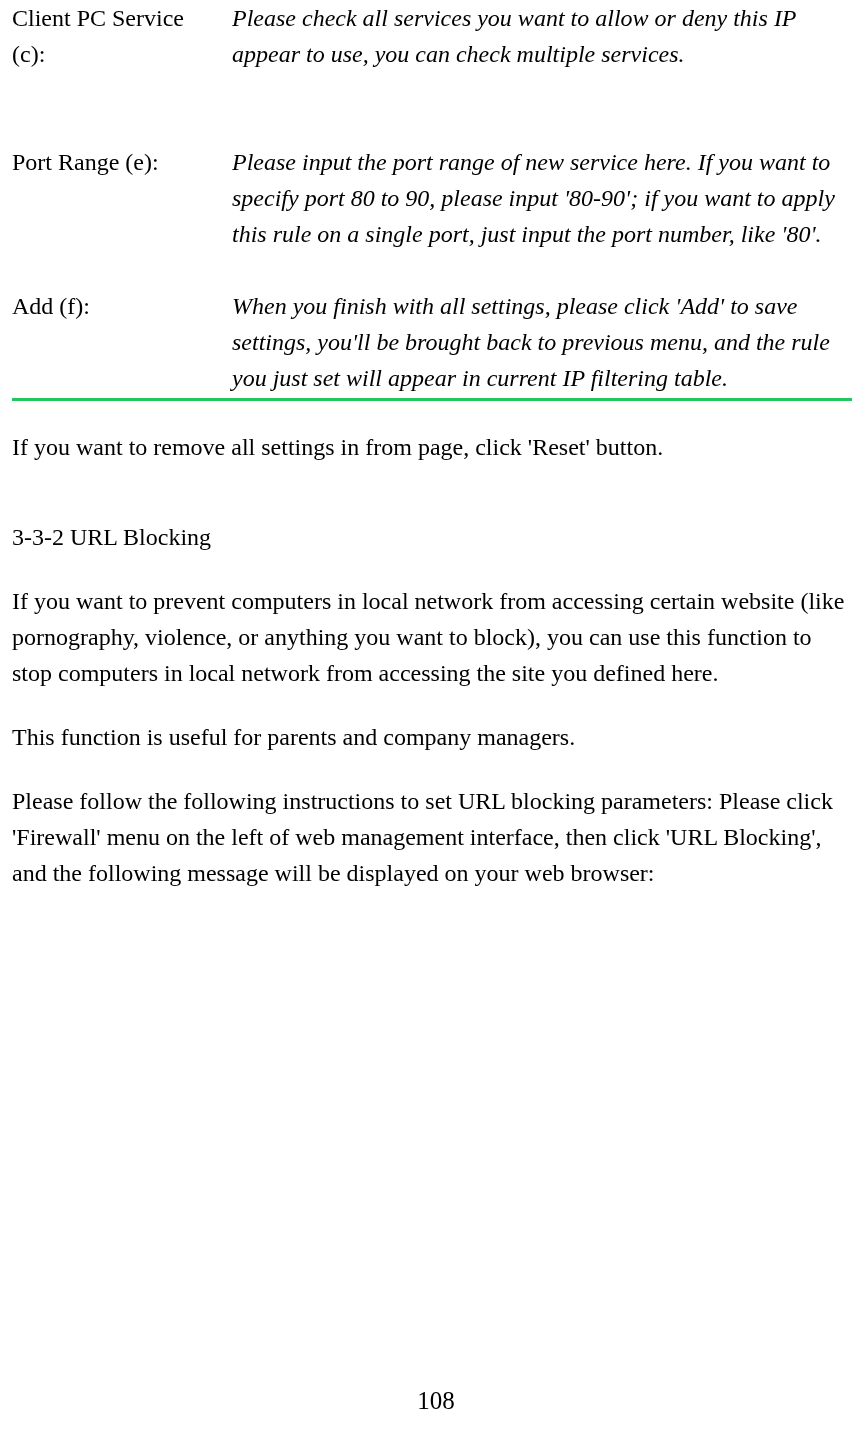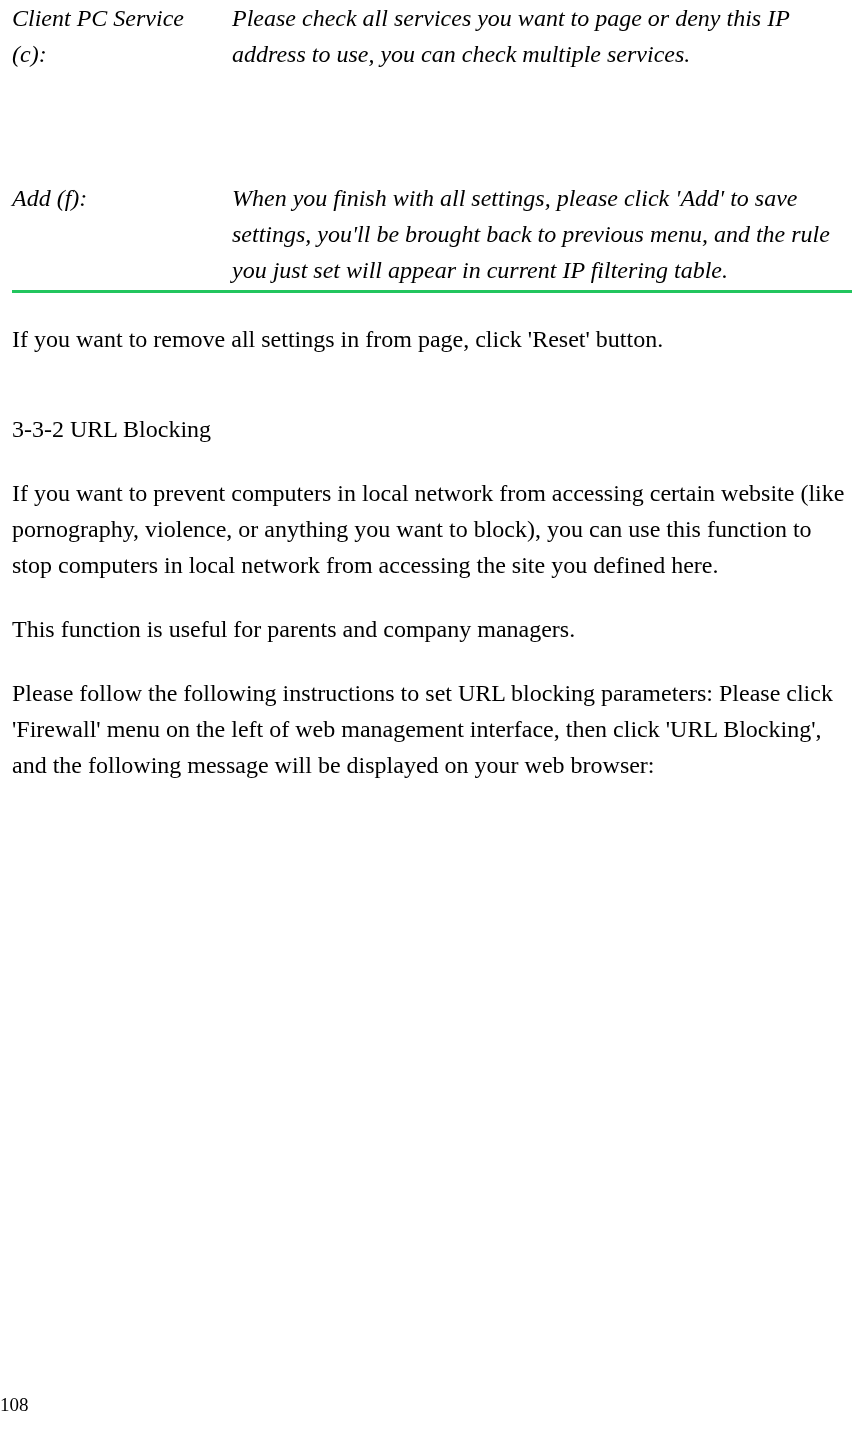--- a/index.html
+++ b/index.html
@@ -21,21 +21,20 @@
     .definition-table {
       border-collapse: collapse;
       width: 100%;
       margin-bottom: 4px;
     }
     .definition-table td {
       vertical-align: top;
       padding: 0;
     }
     .definition-table td.term {
-      font-style: italic;
       width: 220px;
       padding-right: 10px;
     }
     .definition-table td.desc {
       font-style: italic;
     }
     .definition-table tr.spacer td {
       height: 36px;
     }
     .last-row td {
@@ -51,41 +50,46 @@
       margin-bottom: 28px;
     }
     .para {
       margin-bottom: 28px;
     }
     .page-number {
       position: absolute;
       bottom: 30px;
       width: 100%;
       left: 0;
-      text-align: left;
-      font-size: 19px;
+      text-align: center;
+      font-size: 25px;
+      padding-left: 8px;
     }
   </style>
 </head>
 <body>
 
 <table class="definition-table">
   <tbody>
       <tr>
     <td class="term">Client PC Service (c):</td>
-    <td class="desc">Please check all services you want to page or deny this IP address to use, you can check multiple services.</td>
+    <td class="desc">Please check all services you want to allow or deny this IP appear to use, you can check multiple services.</td>
   </tr>
   <tr class="spacer">
         <td></td>
         <td></td>
       </tr>
   <tr class="spacer">
         <td></td>
         <td></td>
       </tr>
+  <tr>
+    <td class="term">Port Range (e):</td>
+    <td class="desc">Please input the port range of new service here. If you want to specify port 80 to 90, please input '80-90'; if you want to apply this rule on a single port, just input the port number, like '80'.</td>
+  </tr>
   <tr class="spacer">
         <td></td>
         <td></td>
       </tr>
   <tr class="last-row">
     <td class="term">Add (f):</td>
     <td class="desc">When you finish with all settings, please click 'Add' to save settings, you'll be brought back to previous menu, and the rule you just set will appear in current IP filtering table.</td>
   </tr>
 </tbody>
   </table>

